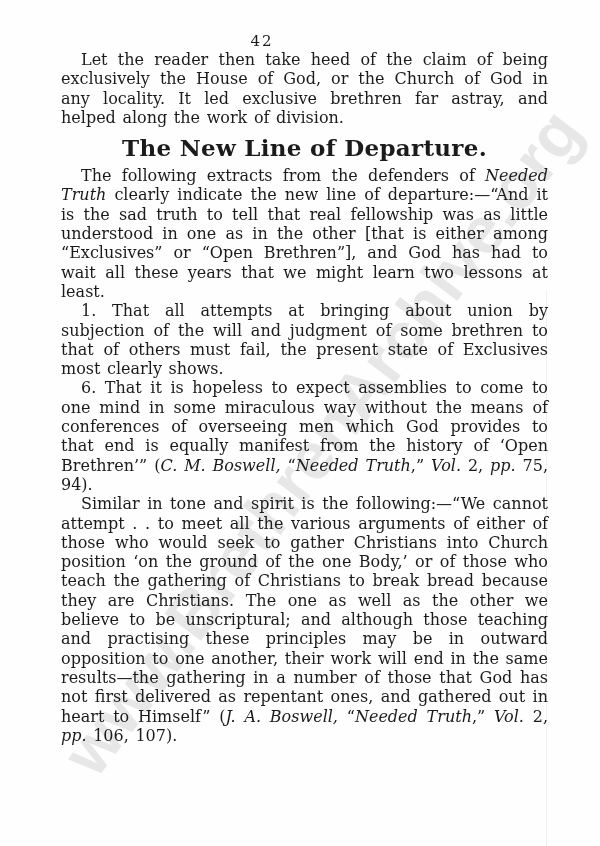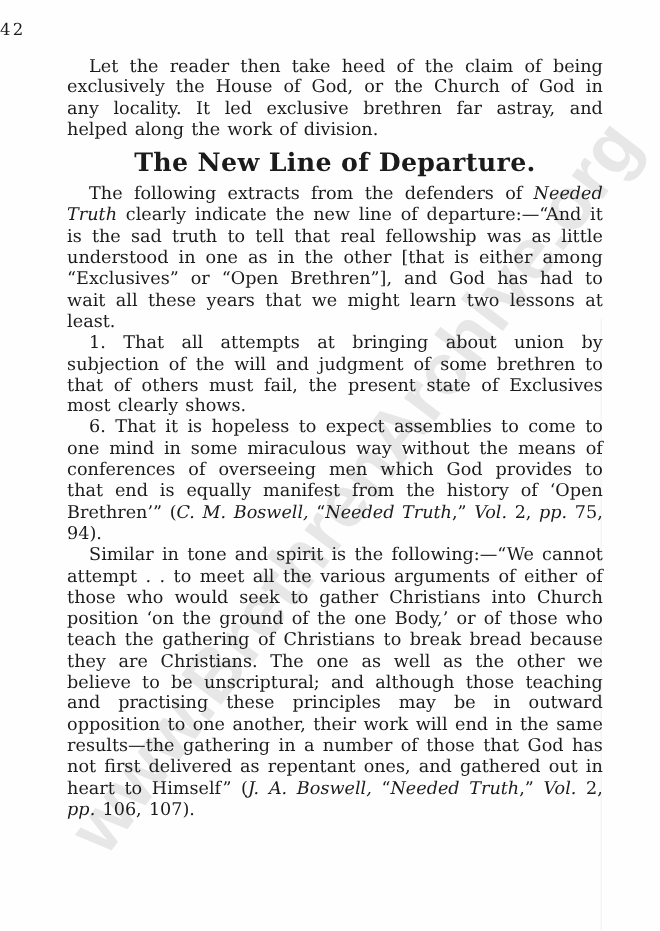--- a/index.html
+++ b/index.html
@@ -34,24 +34,24 @@
     font-weight: bold;
     font-size: 66px;
     letter-spacing: 0px;
     white-space: nowrap;
     color: #e7e7e7;
     z-index: 0;
     user-select: none;
   }
   .page-number {
     position: absolute;
-    top: 18px;
+    top: 32px;
     left: 0;
     width: 524px;
-    text-align: left;
+    text-align: center;
     font-size: 15px;
     letter-spacing: 2px;
     z-index: 1;
   }
   .page-body {
     position: absolute;
     left: 61px;
     top: 50px;
     width: 487px;
     z-index: 1;

